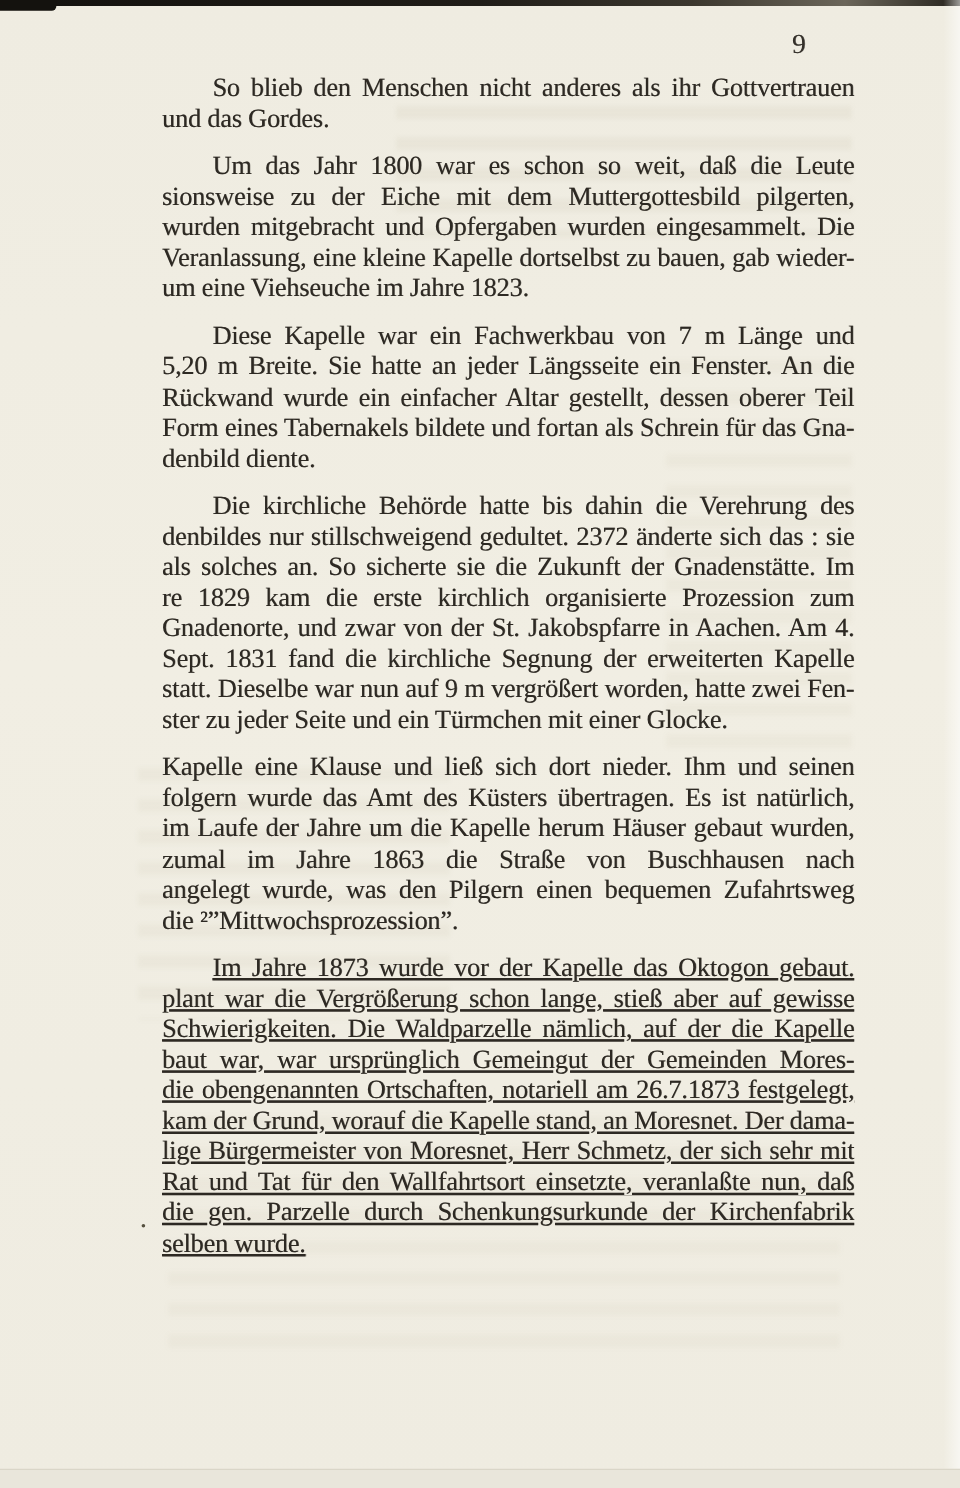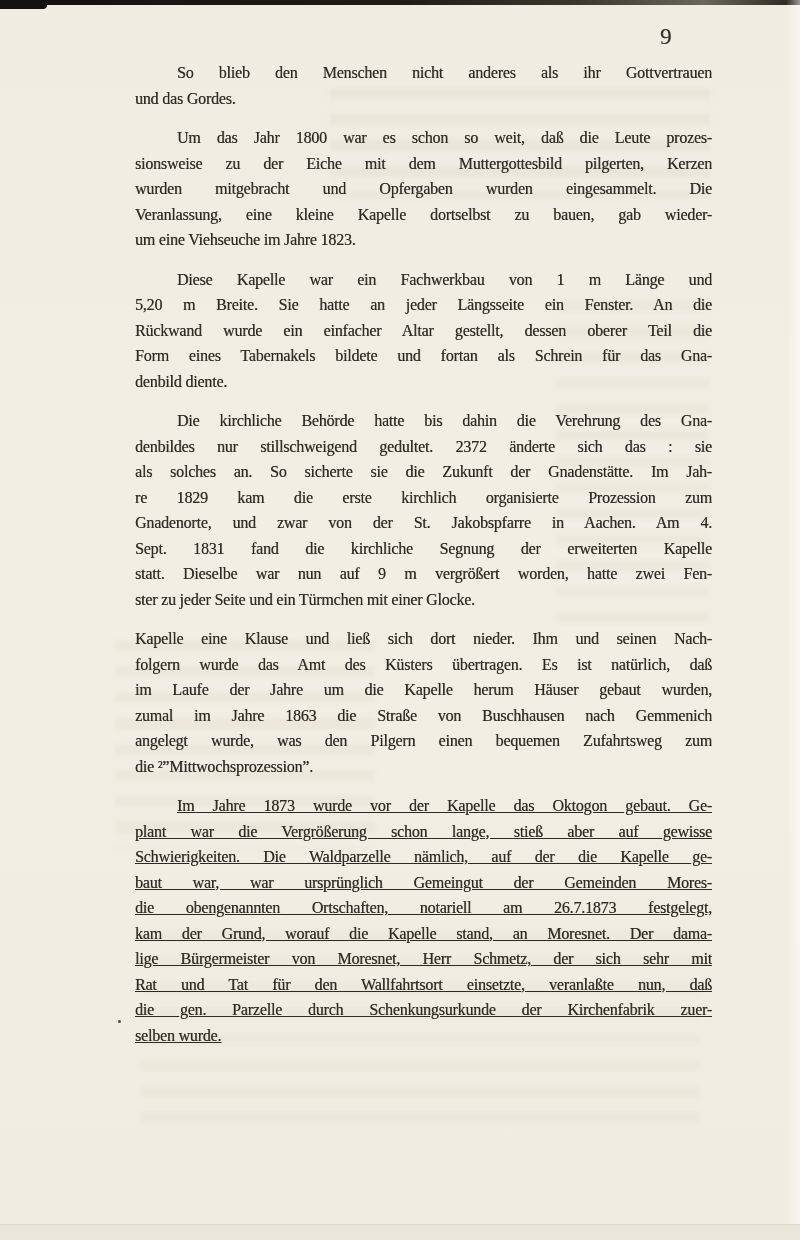--- a/index.html
+++ b/index.html
@@ -47,21 +47,21 @@
   .page-number {
     position:absolute; left:660px; top:24px;
     font-size:23px; color:#34302a;
     text-shadow:0.4px 0 0 rgba(52,48,42,0.5);
   }
 
   
   .text-block {
     position:absolute; left:135px; top:60px; width:577px;
     color:#2d2923;
-    font-size:16px; line-height:25.5px; letter-spacing:-0.2px;
+    font-size:22px; line-height:25.5px; letter-spacing:-0.2px;
     text-shadow:0.4px 0 0 rgba(45,41,35,0.55);
   }
   .paragraph { margin:0 0 14px 0; }
   .paragraph:last-child { margin-bottom:16px;text-decoration:underline; }
   .line {
     text-align:justify; text-align-last:justify;
     height:25.5px; overflow:hidden;
   }
   .line.first { text-indent:42px; }
   .line.last  { text-align-last:left; }
@@ -90,21 +90,21 @@
         <div class="line last">und das Gordes.</div>
       </div>
       <div class="paragraph">
         <div class="line first">Um das Jahr 1800 war es schon so weit, daß die Leute prozes-</div>
         <div class="line">sionsweise zu der Eiche mit dem Muttergottesbild pilgerten, Kerzen</div>
         <div class="line">wurden mitgebracht und Opfergaben wurden eingesammelt. Die</div>
         <div class="line">Veranlassung, eine kleine Kapelle dortselbst zu bauen, gab wieder-</div>
         <div class="line last">um eine Viehseuche im Jahre 1823.</div>
       </div>
       <div class="paragraph">
-        <div class="line first">Diese Kapelle war ein Fachwerkbau von 1 m Länge und</div>
+        <div class="line first">Diese Kapelle war ein Fachwerkbau von 7 m Länge und</div>
         <div class="line">5,20 m Breite. Sie hatte an jeder Längsseite ein Fenster. An die</div>
         <div class="line">Rückwand wurde ein einfacher Altar gestellt, dessen oberer Teil die</div>
         <div class="line">Form eines Tabernakels bildete und fortan als Schrein für das Gna-</div>
         <div class="line last">denbild diente.</div>
       </div>
       <div class="paragraph">
         <div class="line first">Die kirchliche Behörde hatte bis dahin die Verehrung des Gna-</div>
         <div class="line">denbildes nur stillschweigend gedultet. 2372 änderte sich das : sie</div>
         <div class="line">als solches an. So sicherte sie die Zukunft der Gnadenstätte. Im Jah-</div>
         <div class="line">re 1829 kam die erste kirchlich organisierte Prozession zum</div>

